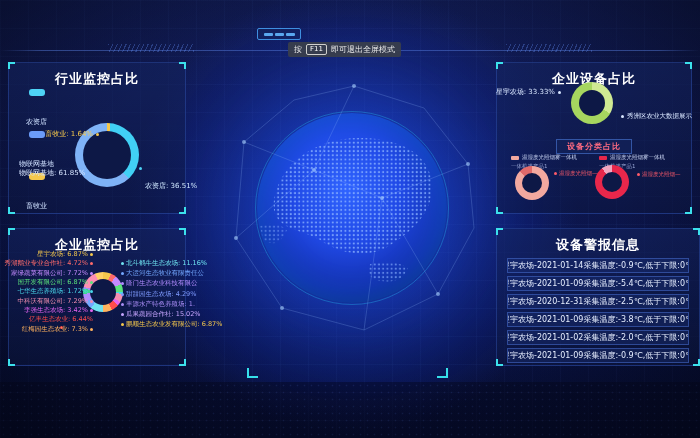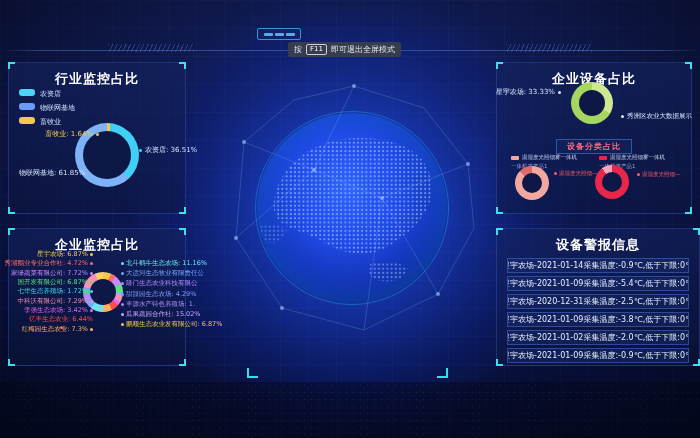--- a/index.html
+++ b/index.html
@@ -65,21 +65,21 @@
   .d-industry .hole{left:8px;top:8px;width:48px;height:48px;}
   .d-ent{left:74px;top:43px;width:40px;height:40px;}
   .d-ent .hole{left:7px;top:7px;width:26px;height:26px;}
   .d-green{left:74px;top:19px;width:42px;height:42px;}
   .d-green .hole{left:8px;top:8px;width:26px;height:26px;}
   .d-class{width:34px;height:34px;}
   .d-class .hole{left:7px;top:7px;width:20px;height:20px;}
   .d-cl{left:18px;top:103px;} .d-cr{left:98px;top:102px;}
   
   .legend{position:absolute;left:10px;top:26px;display:flex;flex-direction:column;gap:4px;}
-  .legend .li{display:flex;gap:5px;font-size:7px;color:#cfe0ff;cursor:default;}
+  .legend .li{display:flex;align-items:center;gap:21px;font-size:7px;color:#cfe0ff;cursor:default;flex-direction:column;}
   .legend .sw{width:16px;height:7px;border-radius:3px;}
   .callout{position:absolute;font-size:7px;white-space:nowrap;display:flex;align-items:center;gap:3px;}
   .callout::before,.callout.dr::after{content:"";width:3px;height:3px;border-radius:50%;background:currentColor;flex:0 0 auto;}
   .callout.dr::before{display:none;}
   .ent-col{position:absolute;display:flex;flex-direction:column;}
   .ent-col .lb{display:flex;align-items:center;gap:2px;font-size:6.5px;white-space:nowrap;height:9.3px;}
   .ent-left{left:2px;top:21px;width:82px;align-items:flex-end;}
   .ent-right{left:112px;top:29px;width:72px;}
   .ent-right .lb{height:10.3px;}
   .lb i{width:3px;height:3px;border-radius:50%;background:currentColor;flex:0 0 auto;}
@@ -176,21 +176,21 @@
           <span>畜牧业</span>
         </div>
     </div>
     <div class="donut d-industry" style="background: conic-gradient(rgb(245, 200, 76) 0deg, rgb(245, 200, 76) 5.9deg, rgb(65, 208, 245) 5.9deg, rgb(65, 208, 245) 137.34deg, rgb(127, 179, 247) 137.34deg, rgb(127, 179, 247) 360deg);">
         <div class="hole"></div>
       </div>
     <div class="callout dr" style="left: 14px; top: 66px; width: 76px; justify-content: flex-end; color: rgb(245, 200, 76);">
         <span>畜牧业: 1.64%</span>
       </div>
     <div class="callout" style="left:130px;top:82px;color:#4ed3f5;">
-        <span style="color: rgb(207, 231, 255);">农资店: 36.51%</span>
+        <span style="color: rgb(207, 231, 255); margin-top: 36px;">农资店: 36.51%</span>
       </div>
     <div class="callout dr" style="left:10px;top:105px;color:#7fb3f7;">
         <span style="color: rgb(214, 228, 255);">物联网基地: 61.85%</span>
       </div>
   </div>
 
   <div class="panel" id="p-ent">
     <i class="c tl"></i>
       <i class="c tr"></i>
       <i class="c bl"></i>

